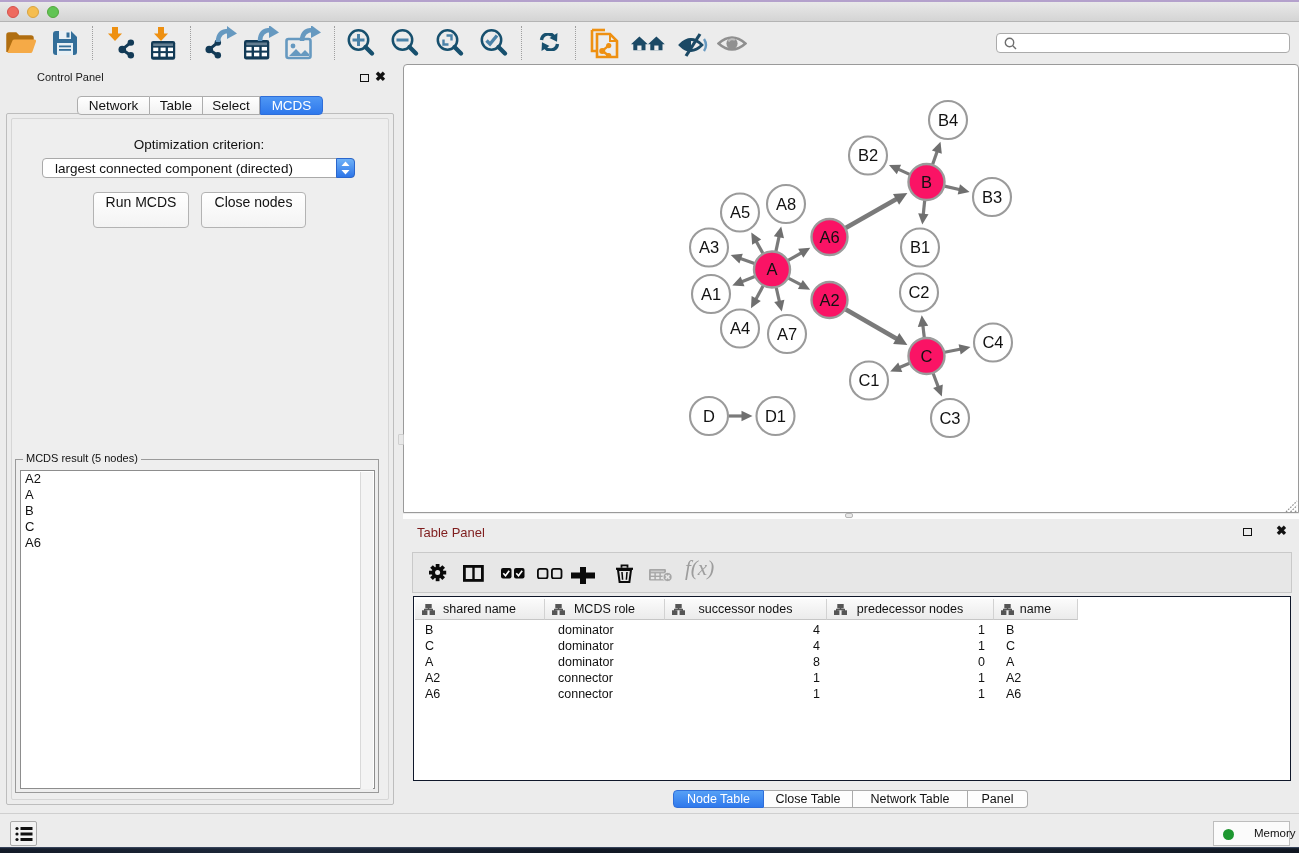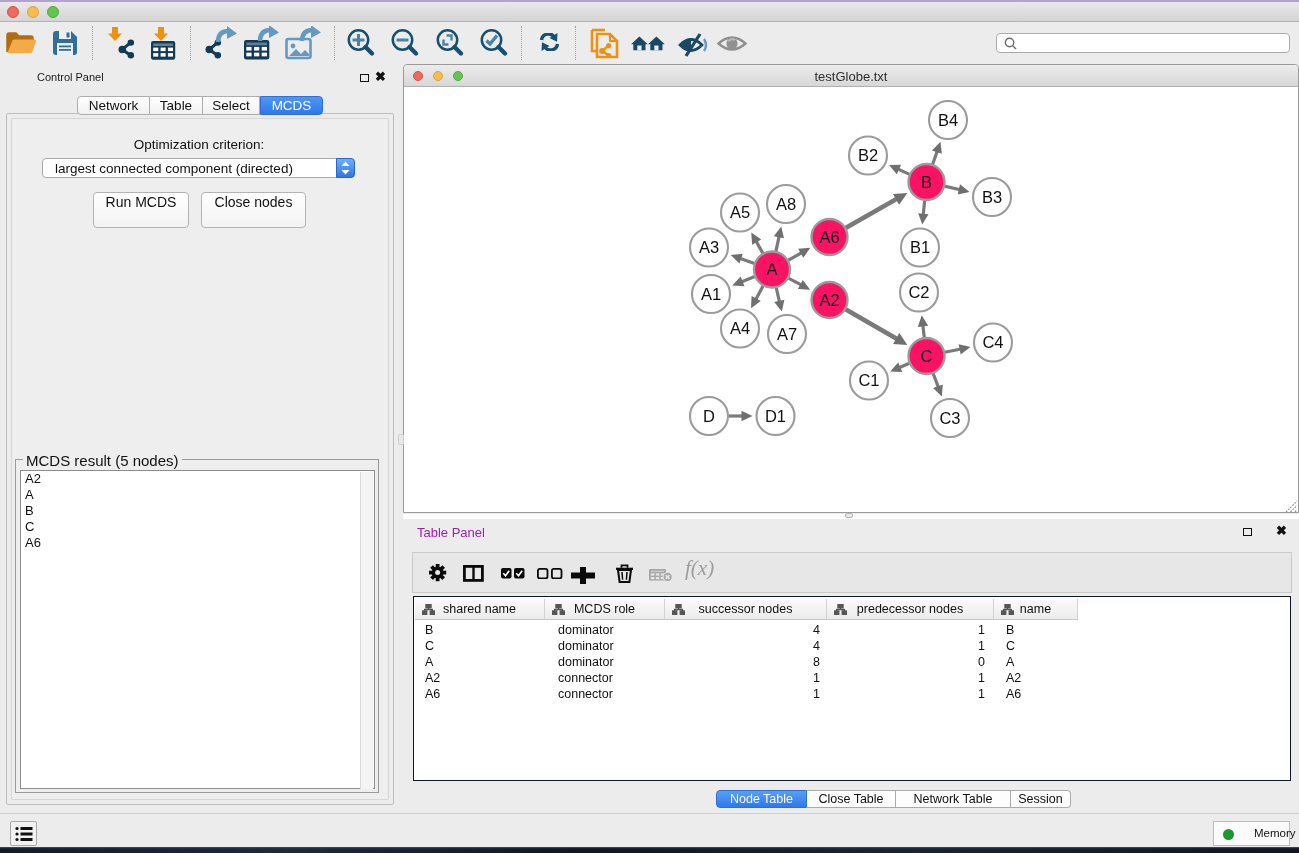--- a/index.html
+++ b/index.html
@@ -47,58 +47,58 @@
   background:linear-gradient(#6eb1f7,#2d75e8); border-radius:0 4px 4px 0;
   border:1px solid #2a66cc; }
 .btn { position:absolute; top:192px; height:36px; background:linear-gradient(#ffffff,#f3f3f3);
   border:1px solid #b3b3b3; border-radius:4px; font-size:14px; color:#111;
   text-align:center; line-height:18px; }
 #btn-run { left:93px; width:96px; }
 #btn-close { left:201px; width:105px; }
 #fieldset { position:absolute; left:15px; top:459px; width:364px; height:334px;
   border:1px solid #9a9a9a; }
 #fs-label { position:absolute; left:7px; top:-8px; background:#eeeeee; padding:0 3px;
-  font-size:15px; color:#111; }
+  font-size:11px; color:#111; }
 #listbox { position:absolute; left:4px; top:10px; width:355px; height:319px;
   background:#fff; border:1px solid #8d8d8d; font-size:13px; color:#111; }
 #listbox .it { padding-left:4px; height:16px; line-height:16px; }
 #lb-scroll { position:absolute; right:1px; top:1px; width:13px; height:317px;
   background:#f4f4f4; border-left:1px solid #d9d9d9; }
 
 #gwin { position:absolute; left:403px; top:64px; width:896px; height:449px;
   border:1px solid #9a9a9a; border-radius:4px 4px 0 0; background:#fff; }
 #gwin-tb { position:absolute; left:0; top:0; width:894px; height:22px;
   background:linear-gradient(#ececec,#d7d7d7); border-bottom:1px solid #b0b0b0;
   border-radius:4px 4px 0 0; }
 #gwin-tb .tl { width:10px; height:10px; top:6px; }
 #gw-red { left:9px; background:#ee6a5f; border:1px solid #d5524c; }
 #gw-yel { left:29px; background:#f5bd4f; border:1px solid #d9a33f; }
 #gw-grn { left:49px; background:#61c454; border:1px solid #53a73d; }
 #gwin-tb .t { position:absolute; width:100%; text-align:center; top:4px; font-size:13px; color:#2e2e2e; }
 #gcanvas { position:absolute; left:0; top:22px; width:894px; height:425px; background:#fff; }
 
-#tp-title { position:absolute; left:417px; top:525px; font-size:13px; color:#a21caf; }
+#tp-title { position:absolute; left:417px; top:525px; font-size:13px; color:#7f1d1d; }
 #tp-sq { position:absolute; left:1243px; top:528px; width:9px; height:8px; border:1.5px solid #111; }
 #tp-x  { position:absolute; left:1276px; top:523px; font-size:13px; font-weight:bold; color:#111; }
 #tp-toolbar { position:absolute; left:412px; top:552px; width:880px; height:41px;
   background:#e7e7e7; border:1px solid #c9c9c9; }
 #tp-toolbar svg { position:absolute; }
 #fx { position:absolute; left:272px; top:3px; font-family:"Liberation Serif",serif;
   font-style:italic; font-size:21px; color:#9d9d9d; }
 #tbl { position:absolute; left:413px; top:596px; width:878px; height:185px;
   background:#fff; border:1px solid #0f172a; }
 .hcell { position:absolute; top:2px; height:21px; background:linear-gradient(#fbfbfb,#ebebeb);
   border-right:1px solid #d2d2d2; border-bottom:1px solid #c6c6c6; font-size:12.5px;
   color:#111; text-align:center; line-height:20px; }
 .hico { position:absolute; left:7px; top:5px; }
 .trow { position:absolute; font-size:12.5px; color:#111; height:16px; line-height:16px; }
 .num { position:absolute; text-align:right; }
 
 .btab { position:absolute; top:790px; height:18px; border:1px solid #ababab;
-  background:#fdfdfd; font-size:12.5px; color:#111; text-align:center; line-height:17px;margin-left:43px; }
+  background:#fdfdfd; font-size:12.5px; color:#111; text-align:center; line-height:17px; }
 #bt1 { left:673px; width:91px; border-radius:4px 0 0 4px; background:linear-gradient(#56a0f6,#2e78ec); color:#fff; border-color:#2f6ed8;}
 #bt2 { left:764px; width:89px; border-left:none; }
 #bt3 { left:853px; width:115px; border-left:none; }
 #bt4 { left:968px; width:60px; border-radius:0 4px 4px 0; border-left:none; }
 
 #divider { position:absolute; left:0; top:813px; width:1299px; height:1px; background:#cfcfcf; }
 #sb-btn { position:absolute; left:10px; top:821px; width:27px; height:25px;
   background:#f2f2f2; border:1px solid #a9a9a9; border-radius:2px; }
 #mem-btn { position:absolute; left:1213px; top:821px; width:77px; height:25px;
   background:#fbfbfb; border:1px solid #bdbdbd; font-size:11.5px; color:#111; }
@@ -294,26 +294,20 @@
   <div id="listbox">
     <div class="it">A2</div>
       <div class="it">A</div>
       <div class="it">B</div>
       <div class="it">C</div>
       <div class="it">A6</div>
     <div id="lb-scroll"></div>
   </div>
 </div>
 <div id="gwin">
-  <div id="gwin-tb">
-    <div class="tl" id="gw-red"></div>
-      <div class="tl" id="gw-yel"></div>
-      <div class="tl" id="gw-grn"></div>
-    <div class="t">testGlobe.txt</div>
-  </div>
   <div id="gcanvas">
     <svg width="894" height="425" viewBox="0 0 894 425">
 <line x1="350.8" y1="189.4" x2="337.2" y2="194.9" stroke="#7a7a7a" stroke-width="3.2"></line>
 <polygon points="328.3,198.4 336.6,189.5 340.5,199.2" fill="#6f6f6f"></polygon>
 <line x1="350.5" y1="176.4" x2="335.7" y2="171.2" stroke="#7a7a7a" stroke-width="3.2"></line>
 <polygon points="326.7,168.1 338.8,166.8 335.4,176.6" fill="#6f6f6f"></polygon>
 <line x1="359.2" y1="198.8" x2="351.5" y2="212.9" stroke="#7a7a7a" stroke-width="3.2"></line>
 <polygon points="347.0,221.3 347.6,209.1 356.8,214.1" fill="#6f6f6f"></polygon>
 <line x1="358.9" y1="166.4" x2="351.9" y2="153.8" stroke="#7a7a7a" stroke-width="3.2"></line>
 <polygon points="347.3,145.6 357.2,152.6 348.1,157.7" fill="#6f6f6f"></polygon>
@@ -532,21 +526,21 @@
 <div class="trow" style="left:11px;top:89px">A6</div>
     <div class="trow" style="left:144px;top:89px">connector</div>
     <div class="trow num" style="left:251px;top:89px;width:155px">1</div>
     <div class="trow num" style="left:411px;top:89px;width:160px">1</div>
     <div class="trow" style="left:592px;top:89px">A6</div>
 
 </div>
 <div class="btab" id="bt1">Node Table</div>
 <div class="btab" id="bt2">Close Table</div>
 <div class="btab" id="bt3">Network Table</div>
-<div class="btab" id="bt4">Session</div>
+<div class="btab" id="bt4">Panel</div>
 <div id="divider"></div>
 <div id="sb-btn">
     <svg width="18" height="16" style="position:absolute;left:4px;top:4px" viewBox="0 0 18 16">
       <circle cx="2" cy="2.5" r="1.6" fill="#111"></circle>
       <rect x="5.5" y="1" width="12" height="3" fill="#111"></rect>
       <circle cx="2" cy="8" r="1.6" fill="#111"></circle>
       <rect x="5.5" y="6.5" width="12" height="3" fill="#111"></rect>
       <circle cx="2" cy="13.5" r="1.6" fill="#111"></circle>
       <rect x="5.5" y="12" width="12" height="3" fill="#111"></rect>
     </svg>

